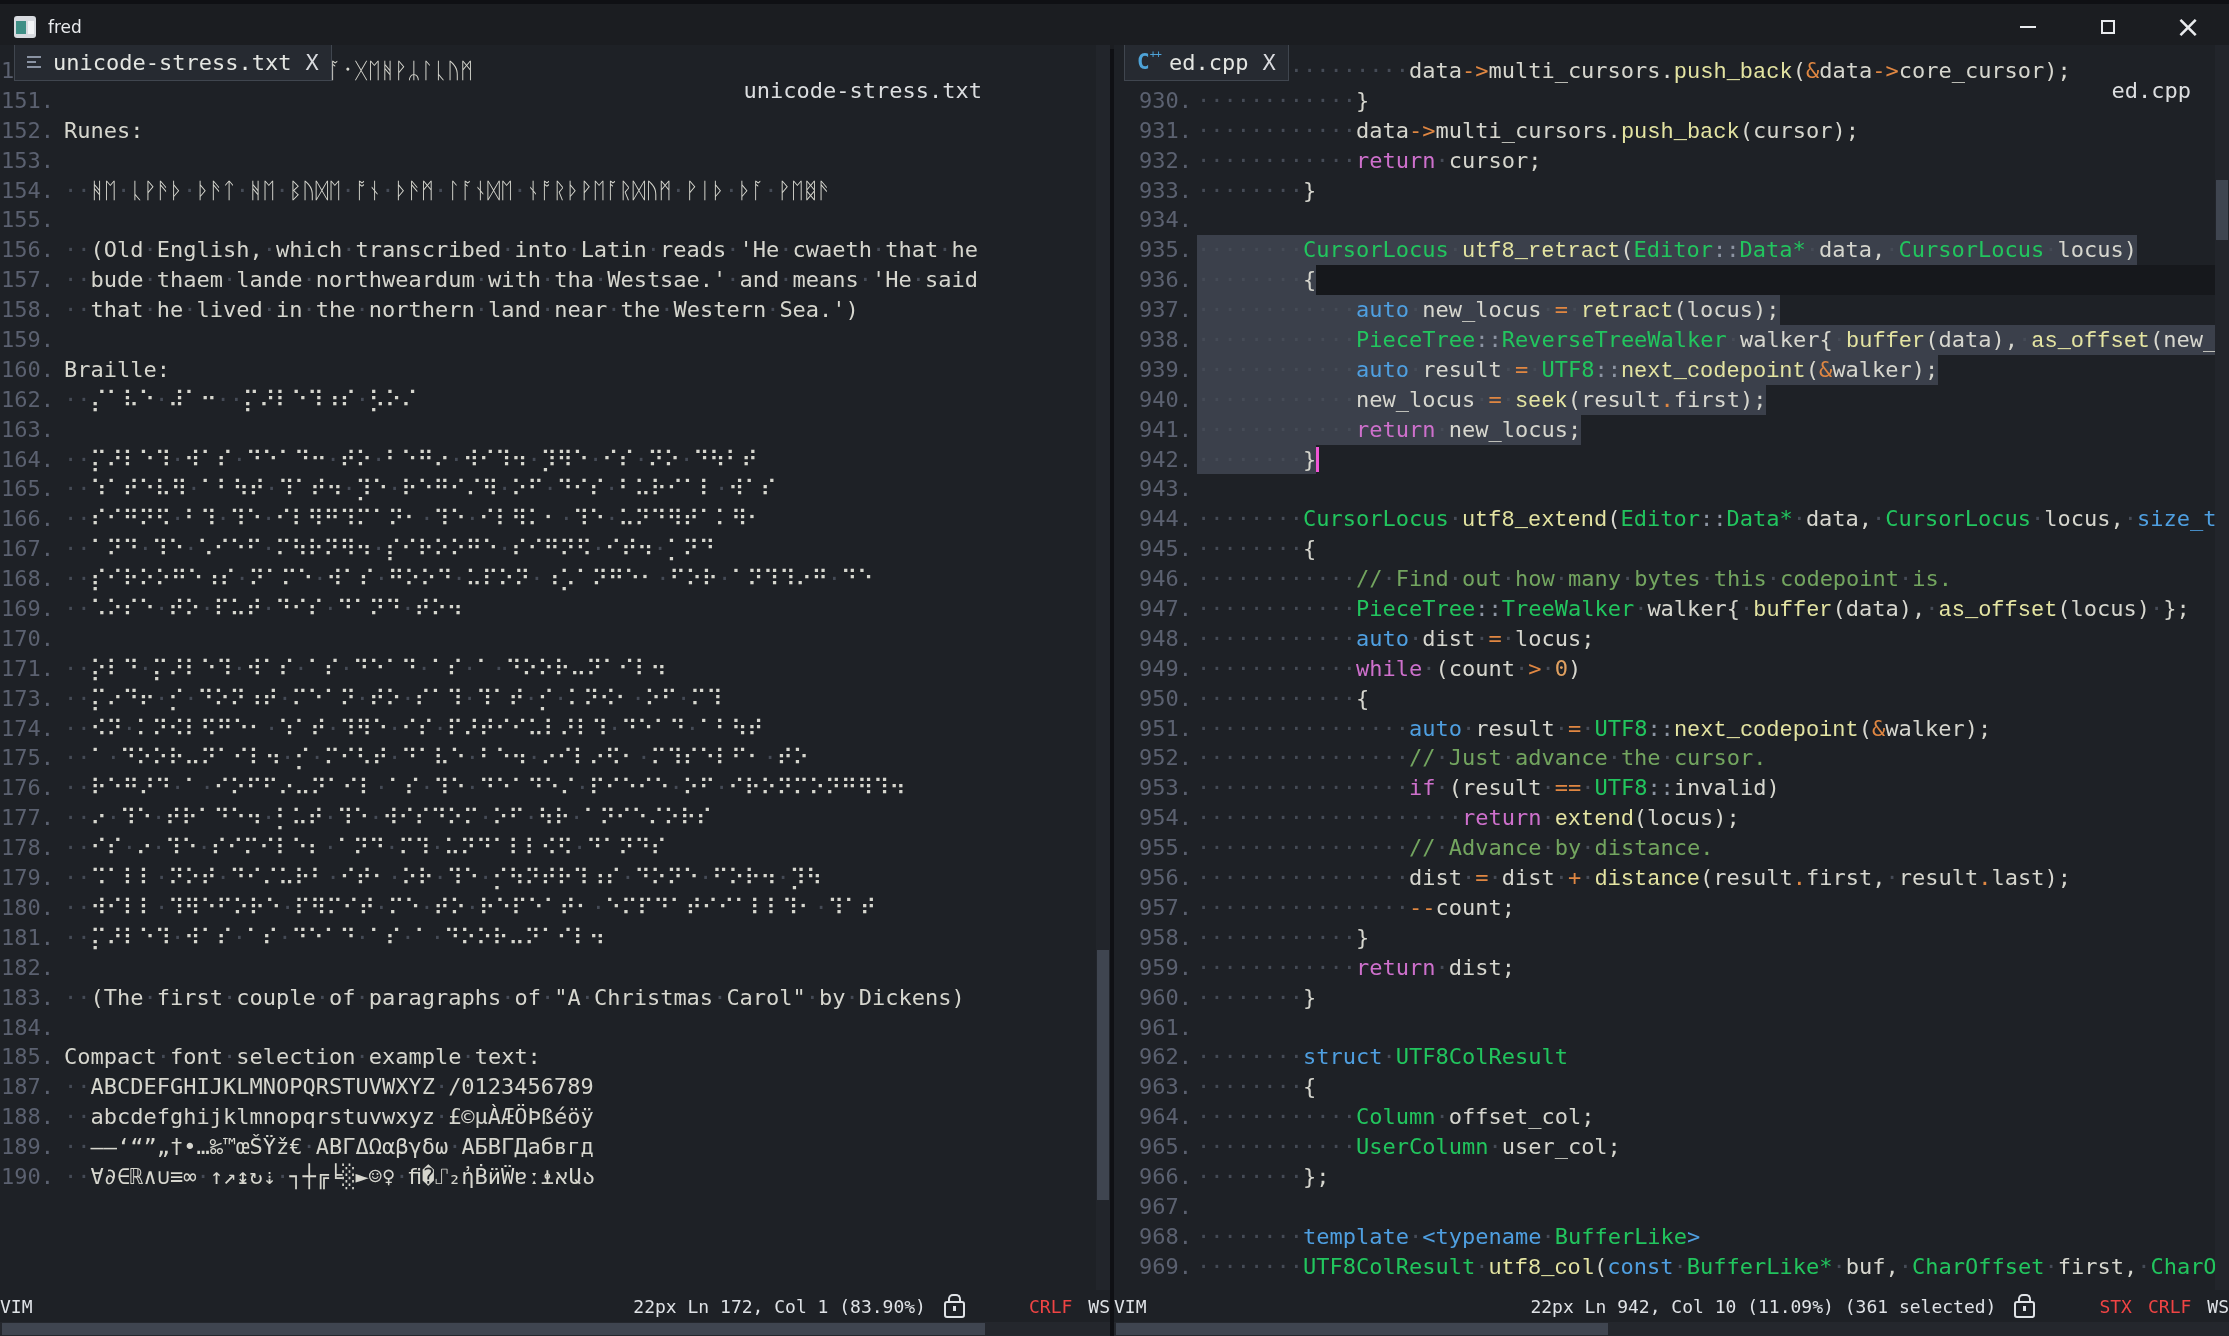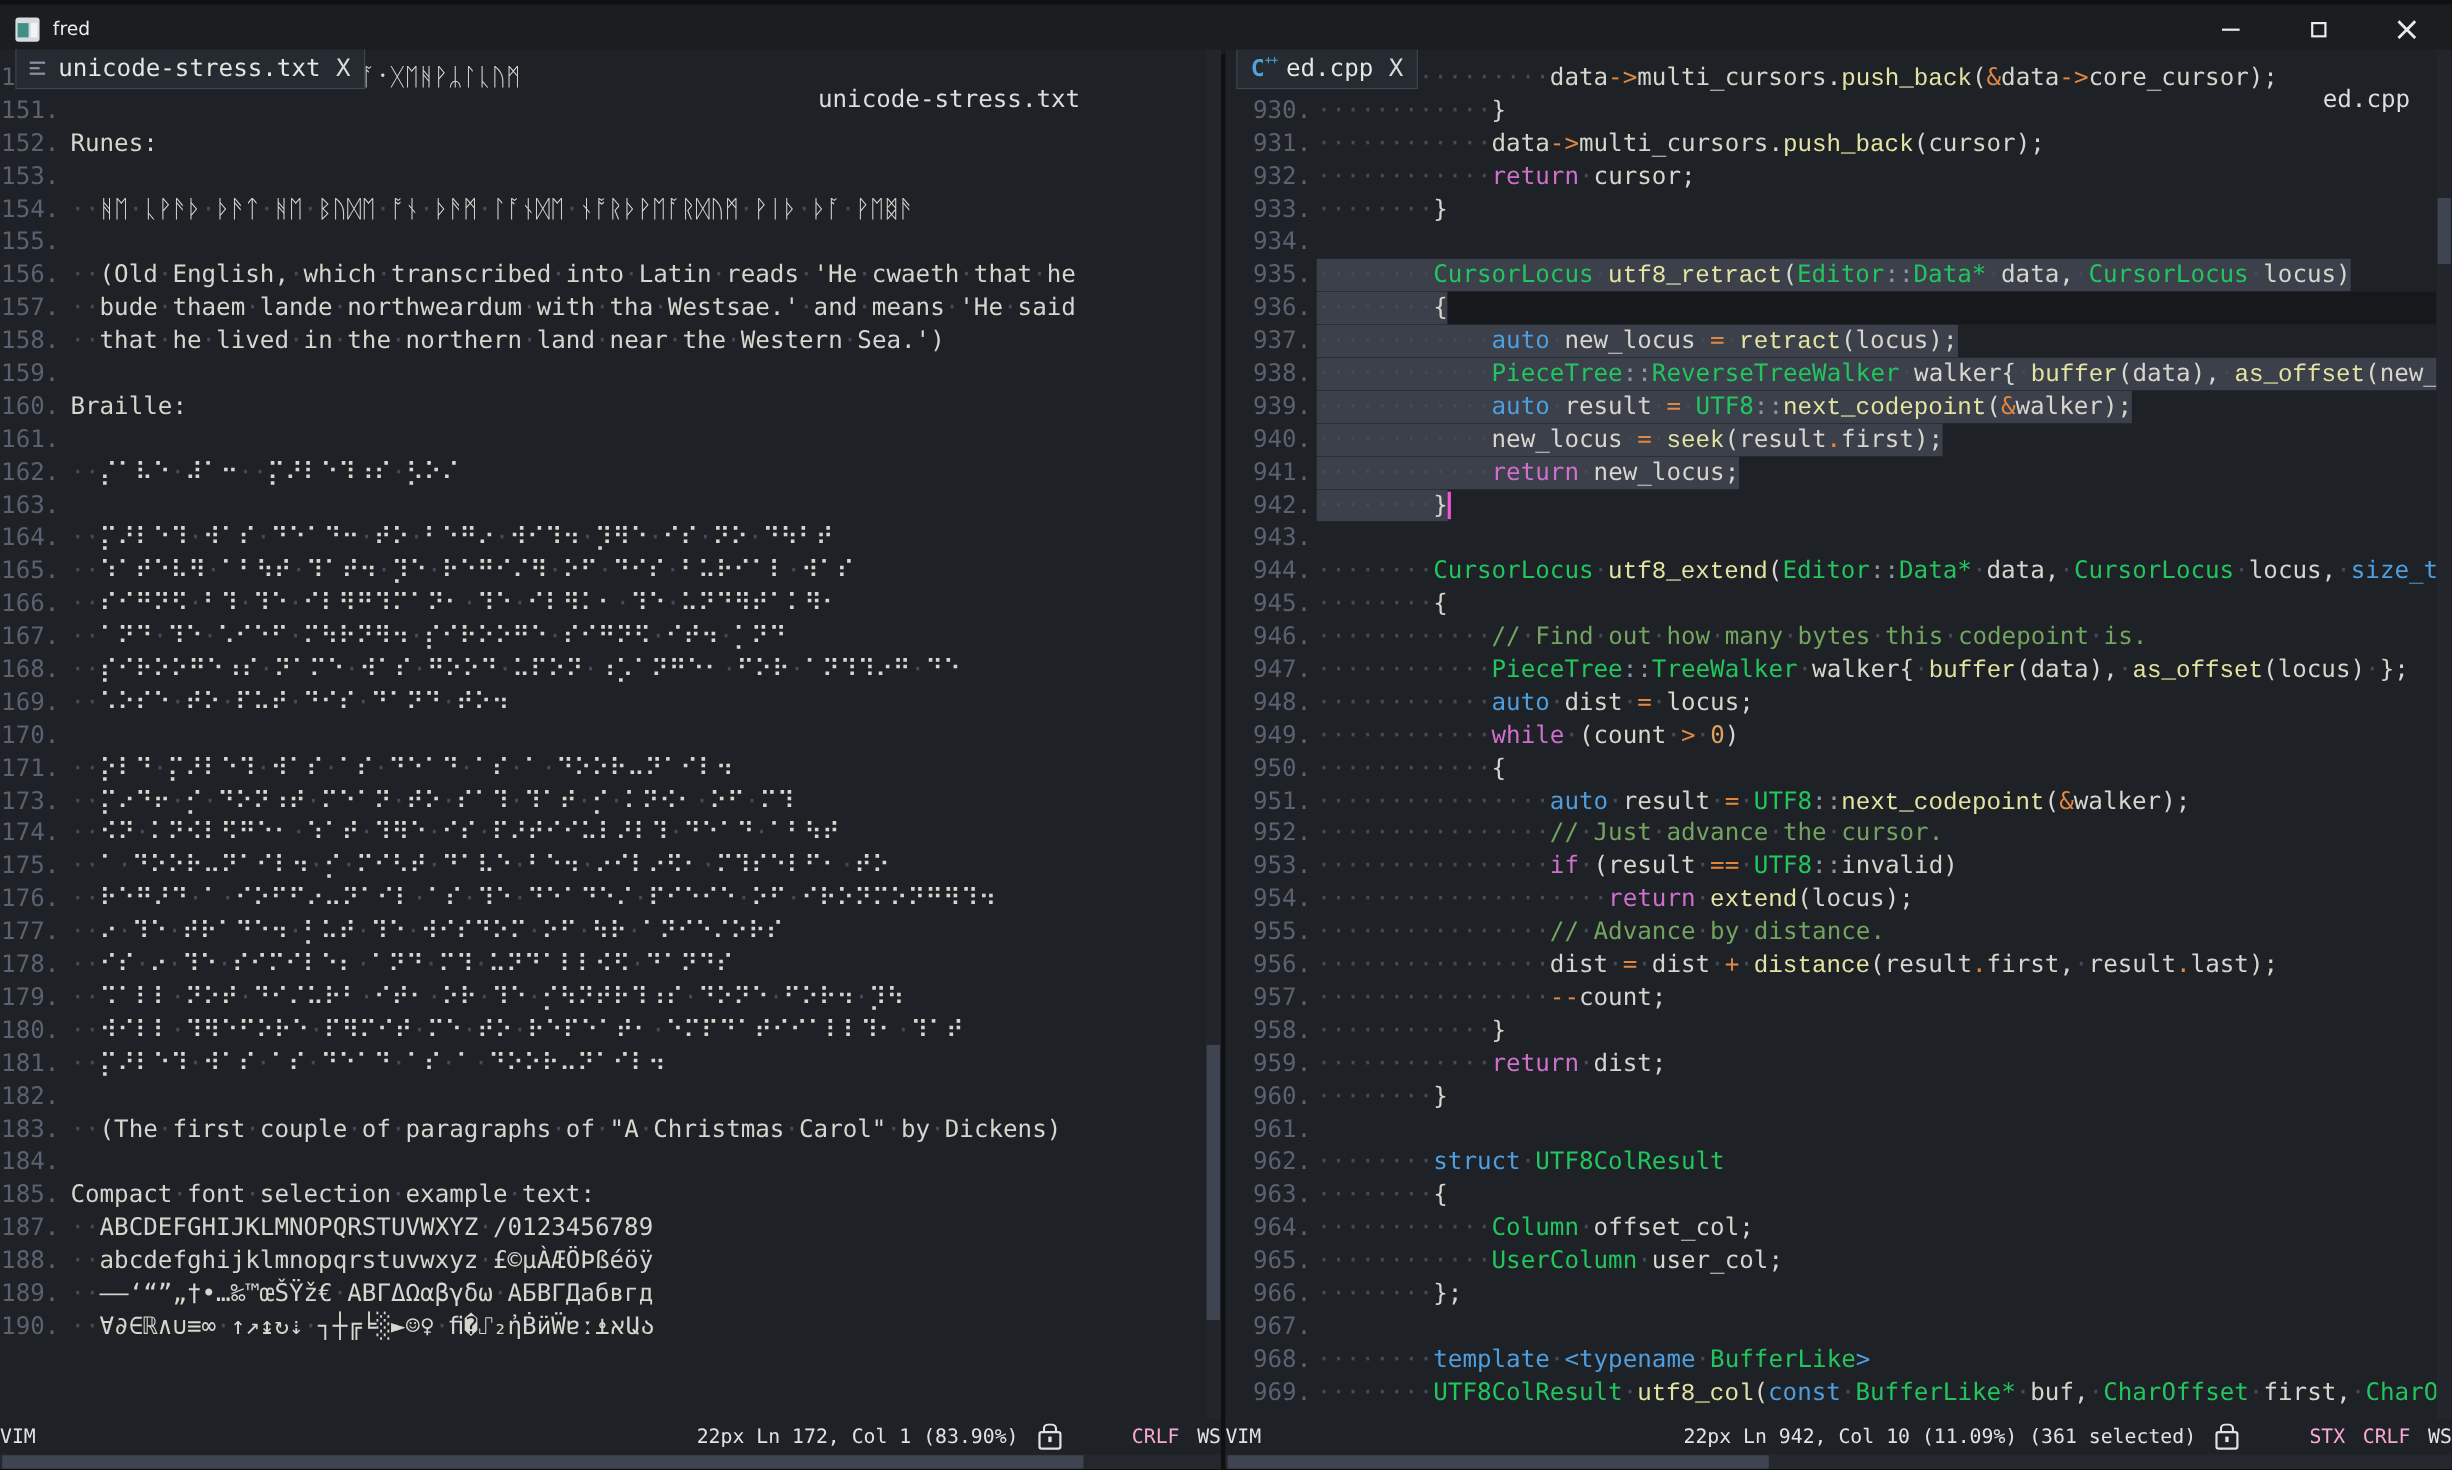--- a/index.html
+++ b/index.html
@@ -58,21 +58,21 @@
   
   .status{position:absolute;left:0;right:0;bottom:14px;height:32px;display:flex;align-items:center;
           padding:0 0;box-sizing:border-box;font-size:18px;color:#dfe2e6;background:#1e2126;z-index:4;text-align:center;}
   .mode{margin-right:auto;}
   .lock{position:relative;width:17px;height:13px;border:2px solid #dfe2e6;border-radius:3px;
         margin:6px 18px 0 18px;flex:none;}
   .lock::before{content:"";position:absolute;width:9px;height:7px;border:2px solid #dfe2e6;
         border-bottom:none;border-radius:5px 5px 0 0;left:2px;top:-9px;}
   .lock::after{content:"";position:absolute;width:3px;height:5px;background:#dfe2e6;left:7px;top:3px;}
   .flags{display:flex;gap:16px;margin-left:46px;}
-  .flag.green{color:#f9a8d4;}
+  .flag.green{color:#ef4444;}
   
   .hscroll{position:absolute;bottom:0;height:14px;left:0;right:0;background:#24272d;z-index:4;}
   .hthumb{position:absolute;top:1px;bottom:1px;background:#3f4550;}
   .vscroll{position:absolute;top:0;bottom:14px;right:0;width:14px;background:#22252b;z-index:3;}
   .vthumb{position:absolute;left:1px;right:1px;background:#3f4550;}
 </style>
 </head>
 <body>
 
 <div class="screen">
@@ -97,21 +97,20 @@
         <div class="row"><span class="num">151.</span><span class="code"></span></div>
         <div class="row"><span class="num">152.</span><span class="code"><span class="p">Runes:</span></span></div>
         <div class="row"><span class="num">153.</span><span class="code"></span></div>
         <div class="row"><span class="num">154.</span><span class="code"><span class="ws">··</span><span class="p">ᚻᛖ</span><span class="ws">·</span><span class="p">ᚳᚹᚫᚦ</span><span class="ws">·</span><span class="p">ᚦᚫᛏ</span><span class="ws">·</span><span class="p">ᚻᛖ</span><span class="ws">·</span><span class="p">ᛒᚢᛞᛖ</span><span class="ws">·</span><span class="p">ᚩᚾ</span><span class="ws">·</span><span class="p">ᚦᚫᛗ</span><span class="ws">·</span><span class="p">ᛚᚪᚾᛞᛖ</span><span class="ws">·</span><span class="p">ᚾᚩᚱᚦᚹᛖᚪᚱᛞᚢᛗ</span><span class="ws">·</span><span class="p">ᚹᛁᚦ</span><span class="ws">·</span><span class="p">ᚦᚪ</span><span class="ws">·</span><span class="p">ᚹᛖᛥᚫ</span></span></div>
         <div class="row"><span class="num">155.</span><span class="code"></span></div>
         <div class="row"><span class="num">156.</span><span class="code"><span class="ws">··</span><span class="p">(Old</span><span class="ws">·</span><span class="p">English,</span><span class="ws">·</span><span class="p">which</span><span class="ws">·</span><span class="p">transcribed</span><span class="ws">·</span><span class="p">into</span><span class="ws">·</span><span class="p">Latin</span><span class="ws">·</span><span class="p">reads</span><span class="ws">·</span><span class="p">'He</span><span class="ws">·</span><span class="p">cwaeth</span><span class="ws">·</span><span class="p">that</span><span class="ws">·</span><span class="p">he</span></span></div>
         <div class="row"><span class="num">157.</span><span class="code"><span class="ws">··</span><span class="p">bude</span><span class="ws">·</span><span class="p">thaem</span><span class="ws">·</span><span class="p">lande</span><span class="ws">·</span><span class="p">northweardum</span><span class="ws">·</span><span class="p">with</span><span class="ws">·</span><span class="p">tha</span><span class="ws">·</span><span class="p">Westsae.'</span><span class="ws">·</span><span class="p">and</span><span class="ws">·</span><span class="p">means</span><span class="ws">·</span><span class="p">'He</span><span class="ws">·</span><span class="p">said</span></span></div>
         <div class="row"><span class="num">158.</span><span class="code"><span class="ws">··</span><span class="p">that</span><span class="ws">·</span><span class="p">he</span><span class="ws">·</span><span class="p">lived</span><span class="ws">·</span><span class="p">in</span><span class="ws">·</span><span class="p">the</span><span class="ws">·</span><span class="p">northern</span><span class="ws">·</span><span class="p">land</span><span class="ws">·</span><span class="p">near</span><span class="ws">·</span><span class="p">the</span><span class="ws">·</span><span class="p">Western</span><span class="ws">·</span><span class="p">Sea.')</span></span></div>
         <div class="row"><span class="num">159.</span><span class="code"></span></div>
         <div class="row"><span class="num">160.</span><span class="code"><span class="p">Braille:</span></span></div>
-        <div class="row"><span class="num">161.</span><span class="code"></span></div>
         <div class="row"><span class="num">162.</span><span class="code"><span class="ws">··</span><span class="p">⡌⠁⠧⠑</span><span class="ws">·</span><span class="p">⠼⠁⠒</span><span class="ws">··</span><span class="p">⡍⠜⠇⠑⠹⠰⠎</span><span class="ws">·</span><span class="p">⡣⠕⠌</span></span></div>
         <div class="row"><span class="num">163.</span><span class="code"></span></div>
         <div class="row"><span class="num">164.</span><span class="code"><span class="ws">··</span><span class="p">⡍⠜⠇⠑⠹</span><span class="ws">·</span><span class="p">⠺⠁⠎</span><span class="ws">·</span><span class="p">⠙⠑⠁⠙⠒</span><span class="ws">·</span><span class="p">⠞⠕</span><span class="ws">·</span><span class="p">⠃⠑⠛⠔</span><span class="ws">·</span><span class="p">⠺⠊⠹⠲</span><span class="ws">·</span><span class="p">⡹⠻⠑</span><span class="ws">·</span><span class="p">⠊⠎</span><span class="ws">·</span><span class="p">⠝⠕</span><span class="ws">·</span><span class="p">⠙⠳⠃⠞</span></span></div>
         <div class="row"><span class="num">165.</span><span class="code"><span class="ws">··</span><span class="p">⠱⠁⠞⠑⠧⠻</span><span class="ws">·</span><span class="p">⠁⠃⠳⠞</span><span class="ws">·</span><span class="p">⠹⠁⠞⠲</span><span class="ws">·</span><span class="p">⡹⠑</span><span class="ws">·</span><span class="p">⠗⠑⠛⠊⠌⠻</span><span class="ws">·</span><span class="p">⠕⠋</span><span class="ws">·</span><span class="p">⠙⠊⠎</span><span class="ws">·</span><span class="p">⠃⠥⠗⠊⠁⠇</span><span class="ws">·</span><span class="p">⠺⠁⠎</span></span></div>
         <div class="row"><span class="num">166.</span><span class="code"><span class="ws">··</span><span class="p">⠎⠊⠛⠝⠫</span><span class="ws">·</span><span class="p">⠃⠹</span><span class="ws">·</span><span class="p">⠹⠑</span><span class="ws">·</span><span class="p">⠊⠇⠻⠛⠹⠍⠁⠝⠂</span><span class="ws">·</span><span class="p">⠹⠑</span><span class="ws">·</span><span class="p">⠊⠇⠻⠅⠂</span><span class="ws">·</span><span class="p">⠹⠑</span><span class="ws">·</span><span class="p">⠥⠝⠙⠻⠞⠁⠅⠻⠂</span></span></div>
         <div class="row"><span class="num">167.</span><span class="code"><span class="ws">··</span><span class="p">⠁⠝⠙</span><span class="ws">·</span><span class="p">⠹⠑</span><span class="ws">·</span><span class="p">⠡⠊⠑⠋</span><span class="ws">·</span><span class="p">⠍⠳⠗⠝⠻⠲</span><span class="ws">·</span><span class="p">⡎⠊⠗⠕⠕⠛⠑</span><span class="ws">·</span><span class="p">⠎⠊⠛⠝⠫</span><span class="ws">·</span><span class="p">⠊⠞⠲</span><span class="ws">·</span><span class="p">⡁⠝⠙</span></span></div>
         <div class="row"><span class="num">168.</span><span class="code"><span class="ws">··</span><span class="p">⡎⠊⠗⠕⠕⠛⠑⠰⠎</span><span class="ws">·</span><span class="p">⠝⠁⠍⠑</span><span class="ws">·</span><span class="p">⠺⠁⠎</span><span class="ws">·</span><span class="p">⠛⠕⠕⠙</span><span class="ws">·</span><span class="p">⠥⠏⠕⠝</span><span class="ws">·</span><span class="p">⠰⡡⠁⠝⠛⠑⠂</span><span class="ws">·</span><span class="p">⠋⠕⠗</span><span class="ws">·</span><span class="p">⠁⠝⠹⠹⠔⠛</span><span class="ws">·</span><span class="p">⠙⠑</span></span></div>
         <div class="row"><span class="num">169.</span><span class="code"><span class="ws">··</span><span class="p">⠡⠕⠎⠑</span><span class="ws">·</span><span class="p">⠞⠕</span><span class="ws">·</span><span class="p">⠏⠥⠞</span><span class="ws">·</span><span class="p">⠙⠊⠎</span><span class="ws">·</span><span class="p">⠙⠁⠝⠙</span><span class="ws">·</span><span class="p">⠞⠕⠲</span></span></div>
         <div class="row"><span class="num">170.</span><span class="code"></span></div>
         <div class="row"><span class="num">171.</span><span class="code"><span class="ws">··</span><span class="p">⡕⠇⠙</span><span class="ws">·</span><span class="p">⡍⠜⠇⠑⠹</span><span class="ws">·</span><span class="p">⠺⠁⠎</span><span class="ws">·</span><span class="p">⠁⠎</span><span class="ws">·</span><span class="p">⠙⠑⠁⠙</span><span class="ws">·</span><span class="p">⠁⠎</span><span class="ws">·</span><span class="p">⠁</span><span class="ws">·</span><span class="p">⠙⠕⠕⠗⠤⠝⠁⠊⠇⠲</span></span></div>

